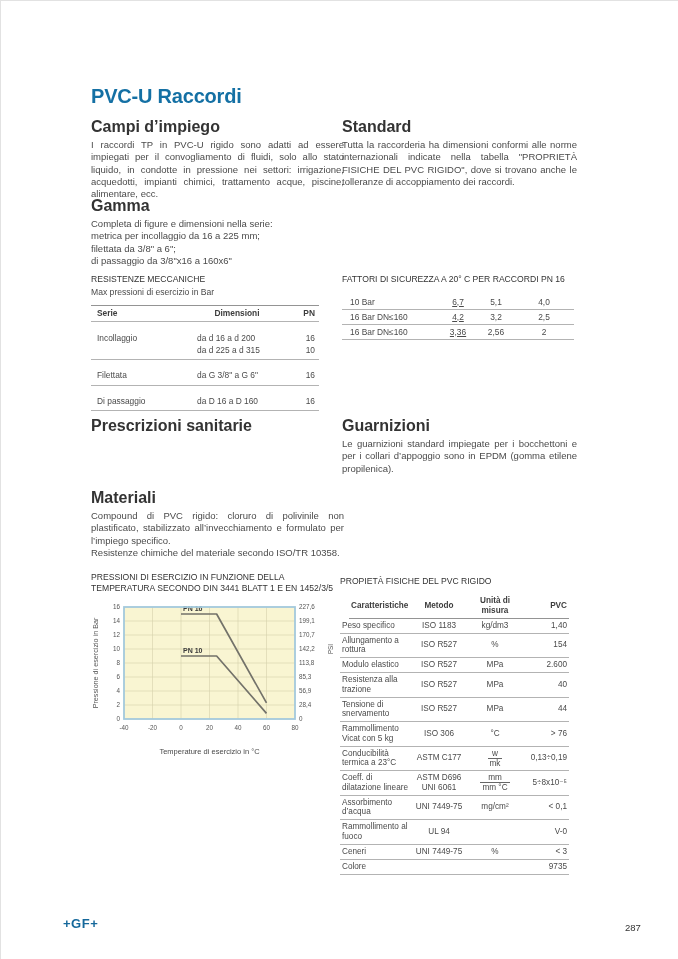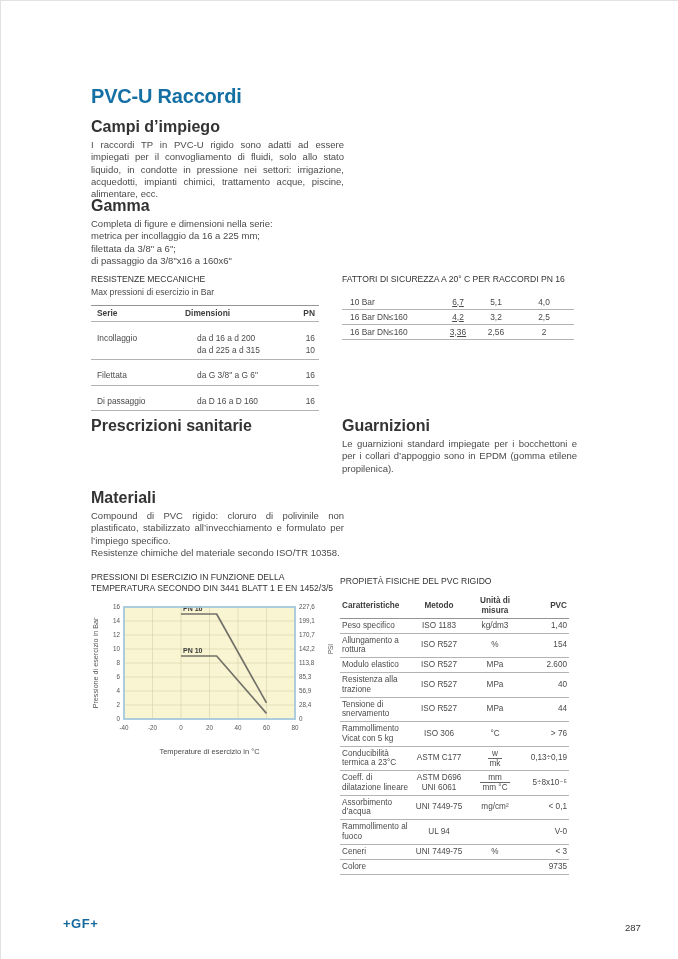--- a/index.html
+++ b/index.html
@@ -13,21 +13,21 @@
   .caps-title{font-size:8.6px;font-weight:normal;color:#333;line-height:11px;margin:0;}
   .caps-sub{font-size:8.6px;color:#4a4a4a;margin:2px 0 0 0;}
 
   
   .rz{width:228px;font-size:8.4px;color:#4a4a4a;margin-top:8px;}
   .rz-row{display:flex;align-items:flex-start;padding:2px 4px 3px 6px;border-bottom:1px solid #b3b3b3;}
   .rz-head{border-top:1px solid #949494;font-weight:bold;color:#3d3d3d;margin-bottom:9px;}
   .rz-row + .rz-row{margin-top:8px;}
   .rz-c1{flex:0 0 88px;}
   .rz-c2{flex:1;text-align:left;padding-left:12px;}
-  .rz-c2.hd{text-align:left;padding-left:0;}
+  .rz-c2.hd{text-align:center;padding-left:0;}
   .rz-c3{flex:0 0 26px;text-align:right;}
   .rz-line{display:block;line-height:11.5px;}
 
   
   .ft{width:232px;font-size:8.4px;color:#4a4a4a;margin-top:10px;}
   .ft-head{border-top:1px solid #949494;border-bottom:1px solid #949494;padding:3px 2px 2px 4px;
            display:flex;align-items:flex-start;margin-bottom:7px;}
   .ft-c1{flex:0 0 96px;}
   .ft-c2{flex:0 0 36px;text-align:center;text-decoration:underline;}
   .ft-c3{flex:0 0 40px;text-align:center;}
@@ -36,21 +36,21 @@
   .ft-ore-top{text-align:center;line-height:11px;}
   .ft-ore-sub{display:flex;}
   .ft-ore-sub span{flex:1;text-align:center;line-height:11px;}
   .ft-corr{flex:1;text-align:center;line-height:11px;}
   .ft-row{display:flex;padding:1.5px 2px 2.5px 8px;border-bottom:1px solid #b3b3b3;}
   .ft-row .ft-c1{flex:0 0 90px;}
 
   
   .pp{width:229px;font-size:8.2px;color:#4a4a4a;margin-top:7px;}
   .pp-row{display:flex;align-items:center;padding:2px 2px 2.5px 2px;border-bottom:0.8px solid #b3b3b3;}
-  .pp-head{font-weight:bold;color:#3d3d3d;border-bottom:1px solid #949494;}
+  .pp-head{font-weight:bold;color:#3d3d3d;border-bottom:1px solid #949494;margin-left:9px;}
   .pp-c1{flex:1;line-height:9.5px;}
   .pp-c2{flex:0 0 56px;text-align:center;line-height:9.5px;}
   .pp-c3{flex:0 0 56px;text-align:center;line-height:9.5px;}
   .pp-c4{flex:0 0 44px;text-align:right;line-height:9.5px;}
   .frac{display:inline-flex;flex-direction:column;align-items:center;line-height:9px;font-size:8.2px;}
   .frac .den{border-top:0.8px solid #666;padding:0 2px;}
 
   
   .chart-title{width:248px;}
   .footer-logo{font-size:13px;font-weight:bold;color:#15689b;letter-spacing:0.5px;}
@@ -61,20 +61,24 @@
 
 <div class="page">
 
   <h1 class="abs doc-title" style="left:90px;top:84px;">PVC-U Raccordi</h1>
 
   <div class="abs" style="left:90px;top:117px;width:253px;">
     <p class="sec-head">Campi d’impiego</p>
     <p class="body-txt">I raccordi TP in PVC-U rigido sono adatti ad essere impiegati per il convogliamento di fluidi, solo allo stato liquido, in condotte in pressione nei settori: irrigazione, acquedotti, impianti chimici, trattamento acque, piscine, alimentare, ecc.</p>
   </div>
 
+  <div class="abs" style="left:341px;top:117px;width:235px;">
+    <p class="sec-head">Standard</p>
+    <p class="body-txt">Tutta la raccorderia ha dimensioni conformi alle norme internazionali indicate nella tabella "PROPRIETÀ FISICHE DEL PVC RIGIDO", dove si trovano anche le tolleranze di accoppiamento dei raccordi.</p>
+  </div>
 
   <div class="abs" style="left:90px;top:196px;width:253px;">
     <p class="sec-head">Gamma</p>
     <p class="body-line">Completa di figure e dimensioni nella serie:</p>
     <p class="body-line">metrica per incollaggio da 16 a 225 mm;</p>
     <p class="body-line">filettata da 3/8" a 6";</p>
     <p class="body-line">di passaggio da 3/8"x16 a 160x6"</p>
   </div>
 
   <div class="abs" style="left:90px;top:273px;width:228px;">

